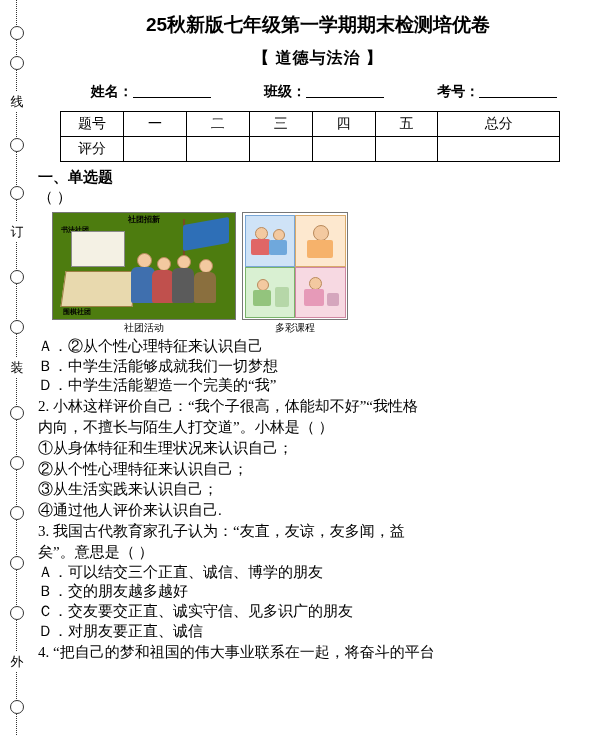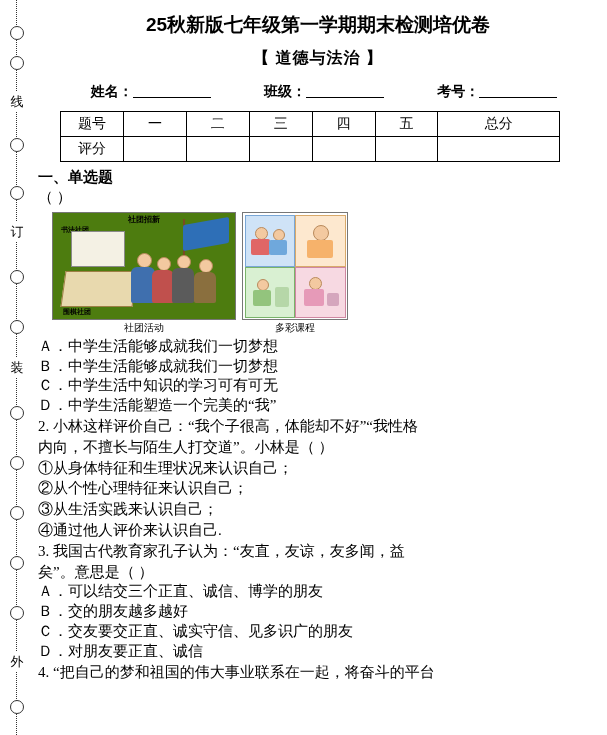--- a/index.html
+++ b/index.html
@@ -317,23 +317,22 @@
           <div class="dot" style="left:66px; top:64px; width:11px; height:11px;"></div>
           <div class="bar" style="left:61px; top:76px; width:20px; height:17px; background:#e69ab8;"></div>
           <div class="bar" style="left:84px; top:80px; width:12px; height:13px; background:#d5a6bd;"></div>
         </div>
         <div class="figcap">多彩课程</div>
       </div>
 
 
     </div>
 
-    <div class="opt">Ａ．中学生活能够成就我们一切梦想</div>
+    <div class="opt">Ａ．②从个性心理特征来认识自己</div>
     <div class="opt">Ｂ．中学生活能够成就我们一切梦想</div>
-    <div class="opt">Ｃ．中学生活中知识的学习可有可无</div>
     <div class="opt">Ｄ．中学生活能塑造一个完美的“我”</div>
 
     <div class="q">
       <span>2.</span>
       <span>小林这样评价自己：“我个子很高，体能却不好”“我性格</span>
     </div>
     <div class="q">内向，不擅长与陌生人打交道”。小林是（    ）</div>
     <div class="q">①从身体特征和生理状况来认识自己；</div>
     <div class="q">②从个性心理特征来认识自己；</div>
     <div class="q">③从生活实践来认识自己；</div>

